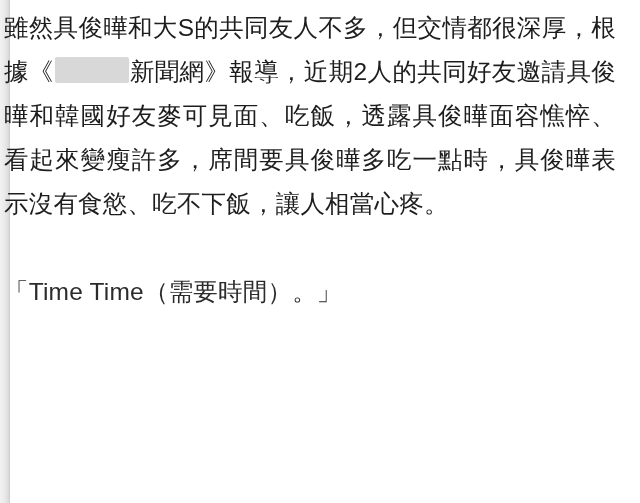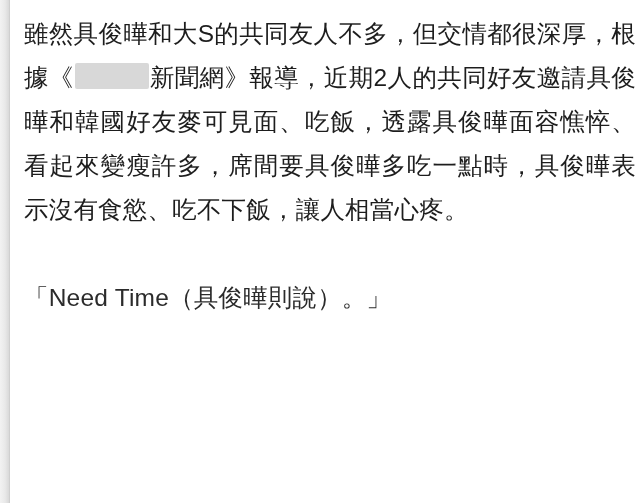--- a/index.html
+++ b/index.html
@@ -32,24 +32,24 @@
   .left-rule-line {
     position: absolute;
     left: 9px;
     top: 0;
     width: 1px;
     height: 503px;
     background: #cfcfcf;
   }
   .article {
     position: absolute;
-    left: 24px;
+    left: 4px;
     top: 0;
     width: 612px;
-    padding-top: 12px;
+    padding-top: 6px;
     box-sizing: border-box;
   }
   p.para {
     margin: 0;
     color: #1d1d1d;
     font-size: 24.5px;
     line-height: 44px;
     letter-spacing: 0.2px;
     text-align: justify;
     text-justify: inter-ideograph;
@@ -77,16 +77,16 @@
 </head>
 <body>
 
 <div id="page">
 
   <div class="left-rule"></div>
   <div class="left-rule-line"></div>
 
   <div class="article">
     <p class="para"><span>雖然具俊曄和大S的共同友人不多，但交情都很深厚，根據《</span><span class="redacted"></span><span>新聞網》報導，近期2人的共同好友邀請具俊曄和韓國好友麥可見面、吃飯，透露具俊曄面容憔悴、看起來變瘦許多，席間要具俊曄多吃一點時，具俊曄表示沒有食慾、吃不下飯，讓人相當心疼。</span></p>
-    <p class="para clipped"><span>「Need Time（具俊曄則說）。」</span></p>
+    <p class="para clipped"><span>「Time Time（需要時間）。」</span></p>
   </div>
 
 </div>
 
 </body></html>

